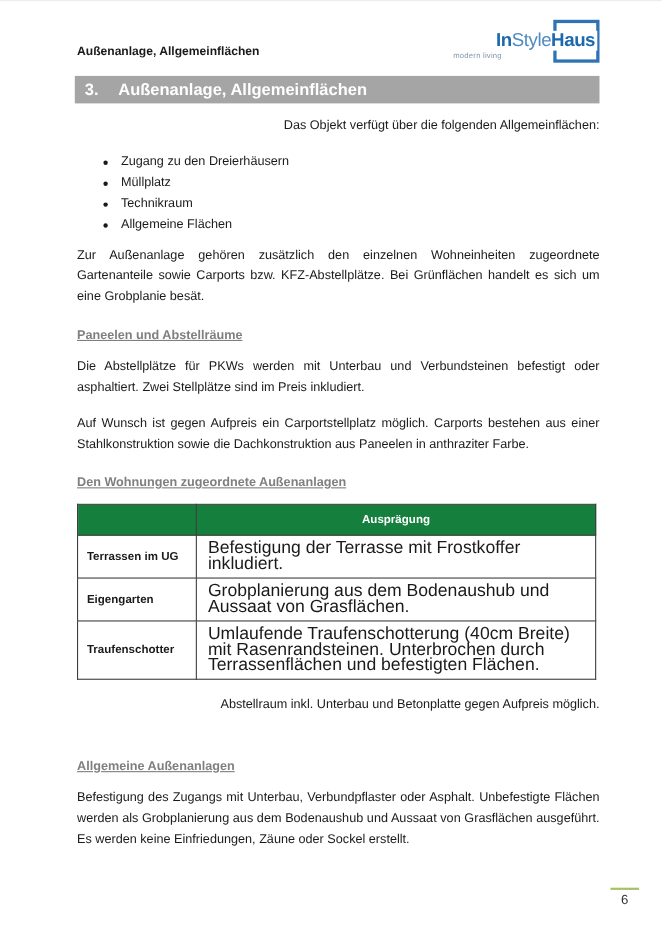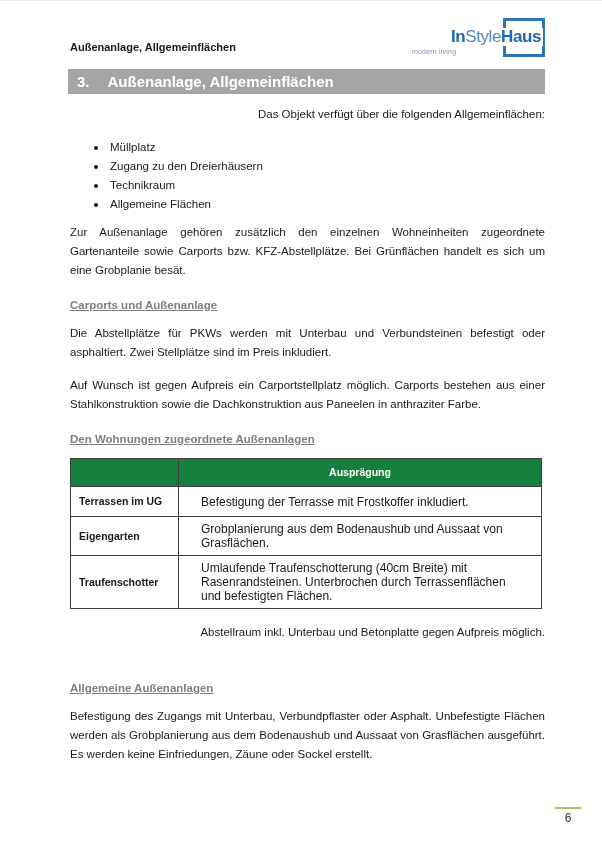--- a/index.html
+++ b/index.html
@@ -137,23 +137,23 @@
     text-align: center;
     height: 28px;
   }
   table.spec-table .col-label { width: 108px; }
   table.spec-table td.label-cell {
     font-size: 10.5px;
     font-weight: bold;
     padding: 5px 8px;
   }
   table.spec-table td.value-cell {
-    font-size: 12px;
+    font-size: 16px;
     line-height: 14px;
-    padding: 5px 22px;
+    padding: 5px 10px;
   }
   tr.row-1 td { height: 23px; }
   tr.row-2 td { height: 34px; }
   tr.row-3 td { height: 38px; }
 
   .note-para { margin-top: 2px; }
   .big-gap { margin-top: 37px; }
 
   
   .footer-pageno {
@@ -193,29 +193,29 @@
   <div class="section-banner">
     <span class="sec-num">3.</span>
     <span class="sec-title">Außenanlage, Allgemeinflächen</span>
   </div>
 
   <div class="content">
 
     <p class="intro">Das Objekt verfügt über die folgenden Allgemeinflächen:</p>
 
     <ul class="bullet-list">
+      <li>Zugang zu den Dreierhäusern</li>
       <li>Müllplatz</li>
-      <li>Zugang zu den Dreierhäusern</li>
       <li>Technikraum</li>
       <li>Allgemeine Flächen</li>
     </ul>
 
     <p class="justify">Zur Außenanlage gehören zusätzlich den einzelnen Wohneinheiten zugeordnete Gartenanteile sowie Carports bzw. KFZ-Abstellplätze. Bei Grünflächen handelt es sich um eine Grobplanie besät.</p>
 
-    <div class="gray-heading">Carports und Außenanlage</div>
+    <div class="gray-heading">Paneelen und Abstellräume</div>
 
     <p class="justify">Die Abstellplätze für PKWs werden mit Unterbau und Verbundsteinen befestigt oder asphaltiert. Zwei Stellplätze sind im Preis inkludiert.</p>
 
     <p class="justify">Auf Wunsch ist gegen Aufpreis ein Carportstellplatz möglich. Carports bestehen aus einer Stahlkonstruktion sowie die Dachkonstruktion aus Paneelen in anthraziter Farbe.</p>
 
     <div class="gray-heading">Den Wohnungen zugeordnete Außenanlagen</div>
 
     <table class="spec-table">
       <thead>
         <tr>

